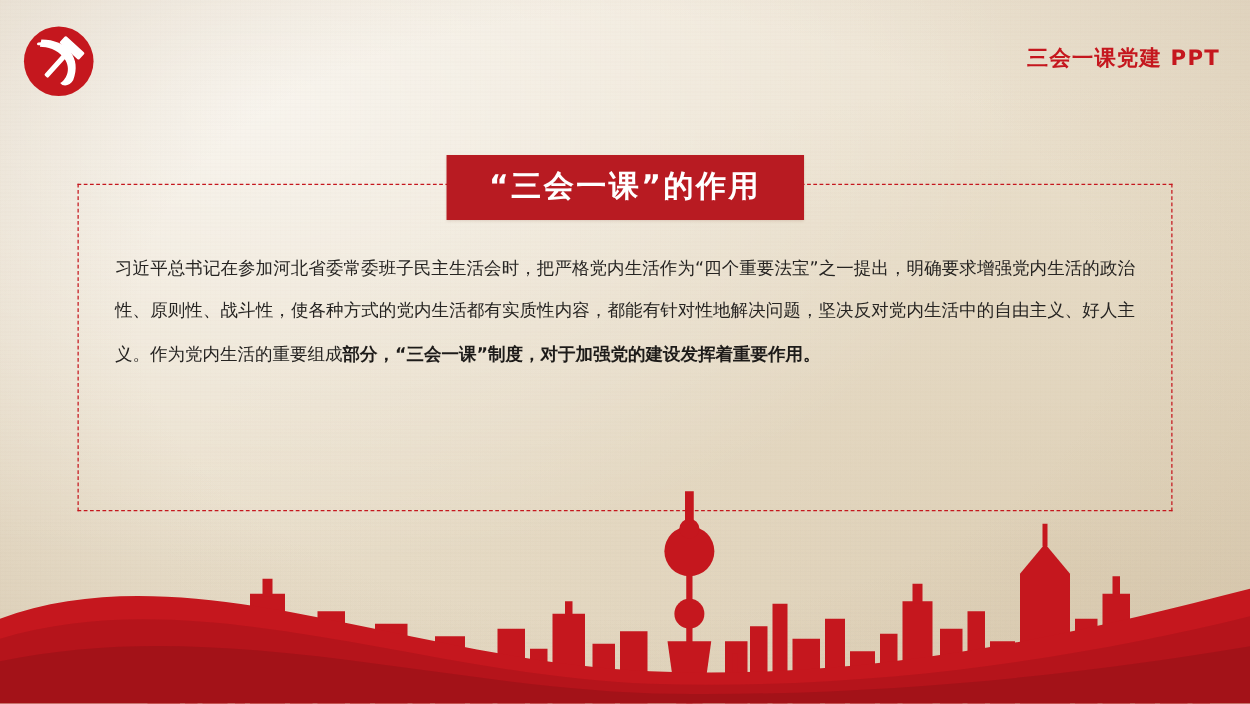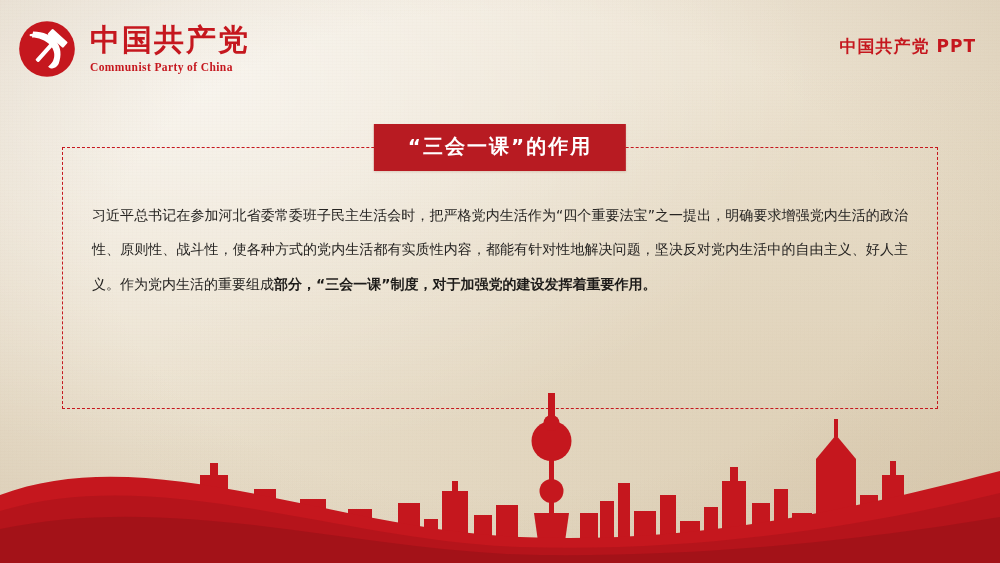--- a/index.html
+++ b/index.html
@@ -93,21 +93,21 @@
 
   
   .title-banner {
     position: absolute;
     top: 124px;
     left: 50%;
     transform: translateX(-50%);
     background: #b81b22;
     color: #ffffff;
     font-family: "DejaVu Sans", sans-serif;
-    font-size: 20px;
+    font-size: 24px;
     font-weight: bold;
     letter-spacing: 2px;
     padding: 9px 34px 11px 34px;
     white-space: nowrap;
     z-index: 6;
     box-shadow: 0 1px 2px rgba(120,60,40,0.18);
   }
 
   
   .body-box {
@@ -171,26 +171,22 @@
 
       <path d="M26 20 C 62 20, 82 46, 70 76 C 66 84, 56 86, 52 80 C 62 74, 68 58, 56 44 C 48 34, 34 30, 24 30 Z" fill="#ffffff"></path>
       <path d="M22 26 C 54 24, 74 46, 66 72" fill="none" stroke="#ffffff" stroke-width="4" stroke-linecap="round"></path>
 
       <g transform="rotate(42 50 52)">
         <rect x="46" y="26" width="7" height="52" rx="2" fill="#ffffff"></rect>
         <rect x="32" y="18" width="36" height="13" rx="2" fill="#ffffff"></rect>
       </g>
     </svg>
 
-    <div class="brand">
-      <div class="brand-cn">中国共产党</div>
-      <div class="brand-en">Communist Party of China</div>
-    </div>
-
-    <div class="header-right">中国共产党 PPT</div>
+
+    <div class="header-right">三会一课党建 PPT</div>
   </div>
 
   <div class="body-box"></div>
 
   <div class="title-banner">“三会一课”的作用</div>
 
   <div class="body-text">
     <span>习近平总书记在参加河北省委常委班子民主生活会时，把严格党内生活作为“四个重要法宝”之一提出，明确要求增强党内生活的政治性、原则性、战斗性，使各种方式的党内生活都有实质性内容，都能有针对性地解决问题，坚决反对党内生活中的自由主义、好人主义。作为党内生活的重要组成</span><b>部分，“三会一课”制度，对于加强党的建设发挥着重要作用。</b>
   </div>
 

